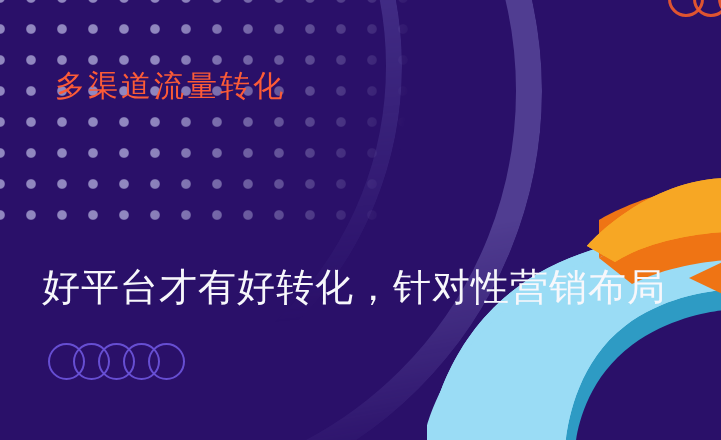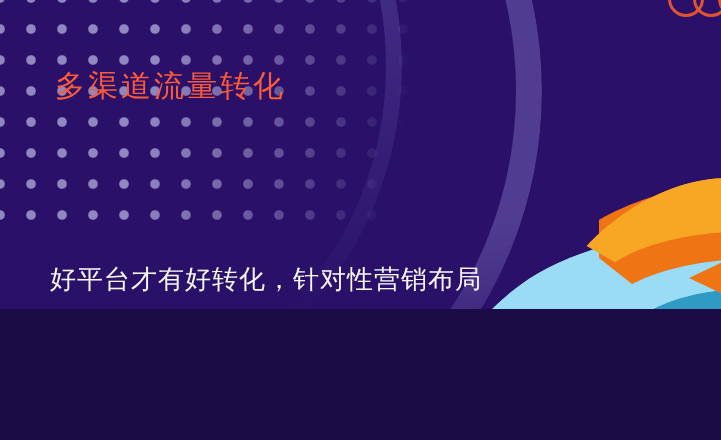--- a/index.html
+++ b/index.html
@@ -3,21 +3,21 @@
 <meta charset="utf-8">
 <style>
   html, body {
     margin: 0;
     padding: 0;
     background: #1a0c44;
   }
   #banner {
     position: relative;
     width: 721px;
-    height: 309px;
+    height: 440px;
     overflow: hidden;
     background: #2a1069;
     font-family: "Liberation Sans", sans-serif;
   }
 
   
 
   .dot-grid {
     position: absolute;
     left: -6px;
@@ -127,27 +127,26 @@
     font-weight: 700;
     font-family: "DejaVu Sans", sans-serif;
     white-space: nowrap;
     text-shadow: 2px 3px 0 rgba(30,12,80,0.45);
   }
 
   .subline {
     position: absolute;
     left: 42px;
     top: 262px;
-    font-size: 26px;
+    font-size: 38px;
     letter-spacing: 1px;
     color: #f7f7fb;
     font-weight: 400;
     font-family: Liberation Sans, sans-serif;
     white-space: nowrap;
-    margin-left: 8px;
   }
 </style>
 </head>
 <body>
 
 <div id="banner">
 
   <div class="dot-grid"></div>
   <div class="swoosh"></div>
   <div class="swoosh2"></div>

